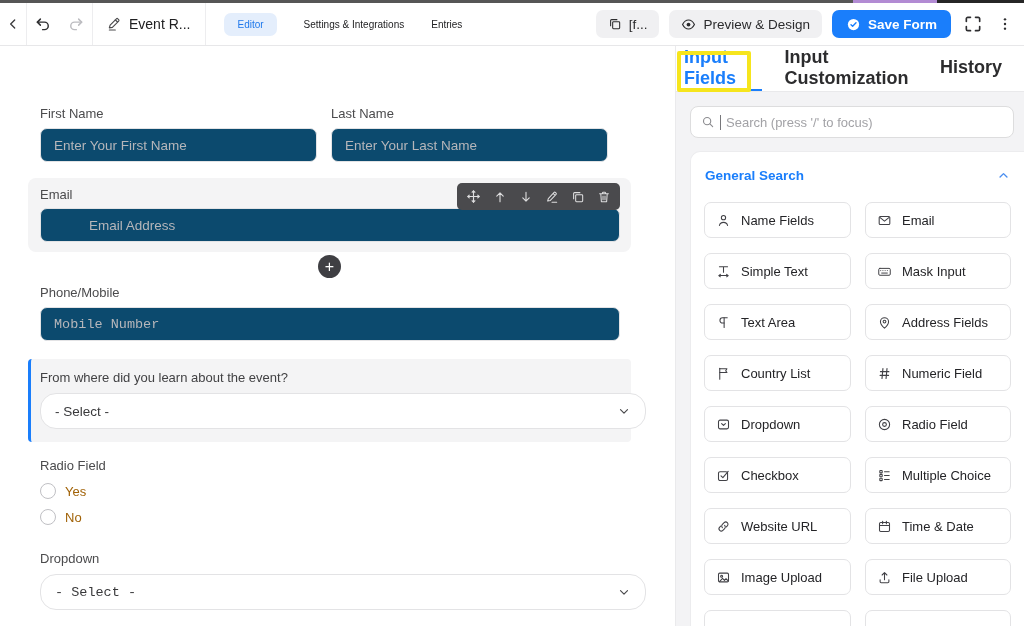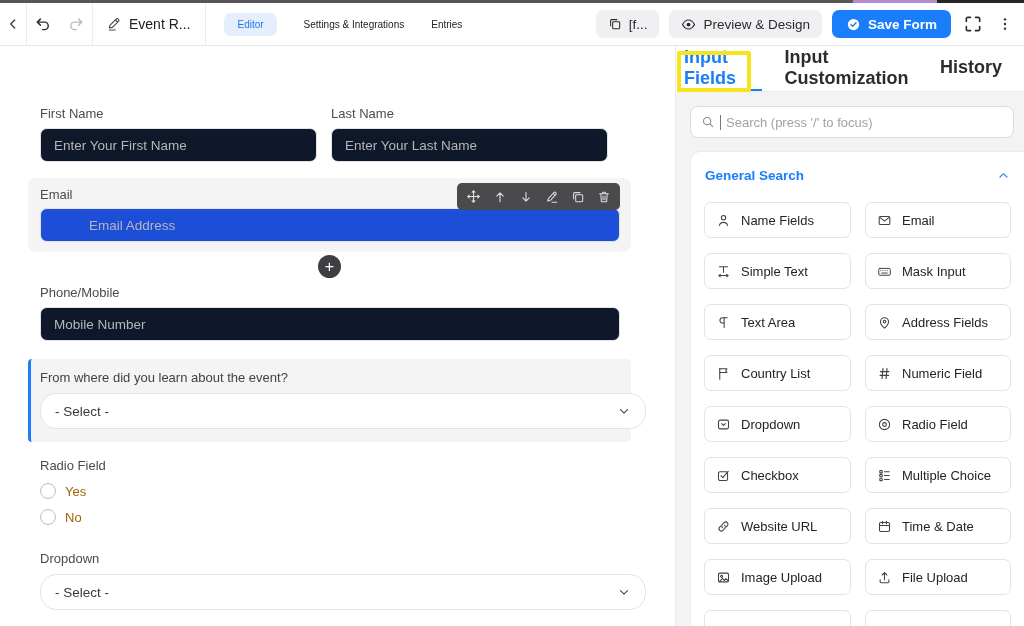--- a/index.html
+++ b/index.html
@@ -31,39 +31,39 @@
   .tb-icon-btn { background:none; border:none; color:#2e2e30; display:flex; align-items:center; padding:0 2px; }
 
   .icon { display:inline-flex; }
   .icon svg { display:block; }
 
   
   .main { display:flex; height:580px; }
   .canvas { width:676px; background:#fff; border-right:1px solid #eaeaec; padding:60px 0 0 40px; position:relative; }
 
   .f-label { font-size:13px; color:#4b4b4d; margin-bottom:7px; }
-  .f-input { height:34px; background:#0f172a; border:1px solid #e3e3e5; border-radius:7px; display:flex;
+  .f-input { height:34px; background:#0c4a6e; border:1px solid #e3e3e5; border-radius:7px; display:flex;
              align-items:center; padding:0 13px; font-size:13.5px; color:#b6b6ba; }
   .name-row { display:flex; gap:14px; width:580px; }
   .name-col { width:277px; }
 
   .email-block { width:603px; margin-left:-12px; margin-top:16px; background:#f4f4f5; border-radius:8px;
                  padding:9px 11px 10px 12px; position:relative; }
   .email-block .f-label { margin-bottom:6px; }
-  .email-block .f-input { background:#1d4ed8;padding-left:48px; }
+  .email-block .f-input { background:#0c4a6e;padding-left:48px; }
   .hover-toolbar { position:absolute; top:5px; right:11px; background:#4a4a4d; border-radius:5px;
                    display:flex; align-items:center; gap:12px; padding:6px 9px; }
   .hover-toolbar .icon { color:#dededf; }
 
   .plus-wrap { width:603px; margin-left:-12px; display:flex; justify-content:center; margin-top:3px; }
   .plus-btn { width:23px; height:23px; border-radius:50%; background:#3f3f43; color:#fff; border:none;
               font-size:16px; line-height:1; display:flex; align-items:center; justify-content:center; }
 
   .phone-label { margin-top:7px; }
-  .wide-input { width:580px; }
+  .wide-input { width:580px;font-family:Liberation Mono, monospace; }
 
   .select-block { width:603px; margin-left:-12px; margin-top:18px; background:#f4f4f5; border-left:3px solid #1a7efb;
                   border-radius:4px; padding:11px 12px 13px 9px; }
   .select-block .f-label { color:#424244; margin-bottom:8px; }
   .select { width:606px; height:36px; background:#fff; border:1px solid #e3e3e5; border-radius:16px;
             display:flex; align-items:center; justify-content:space-between; padding:0 14px;
             font-size:13.5px; color:#39393b; }
   .select .chev { color:#4a4a4c; }
 
   .radio-section { margin-top:16px; }

